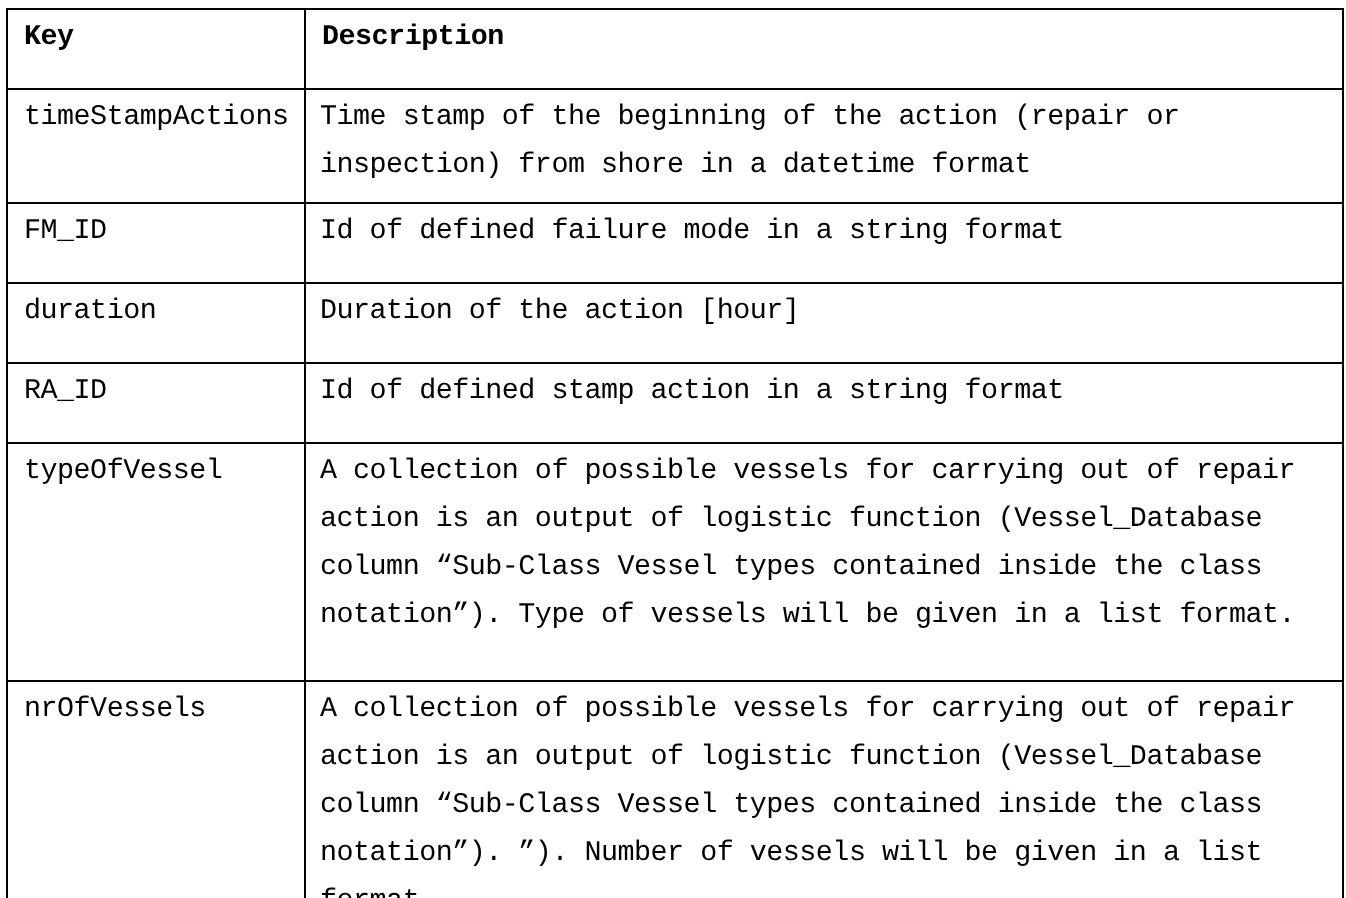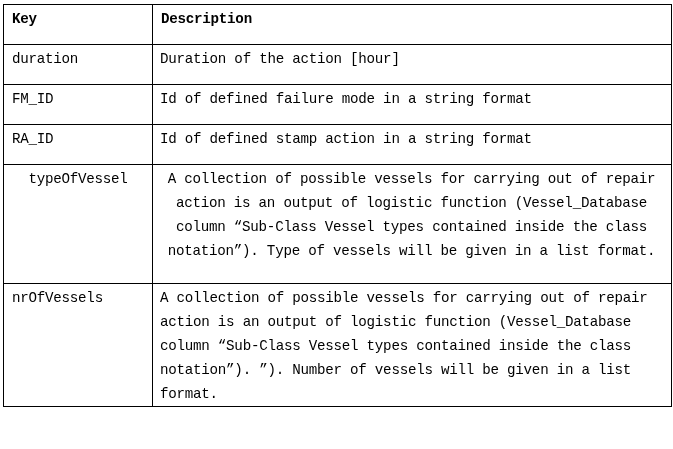--- a/index.html
+++ b/index.html
@@ -37,45 +37,49 @@
     }
     .doc-table th {
       font-weight: bold;
       height: 37px;
     }
     .doc-table td.desc {
       padding-left: 7px;
     }
     .row-h2 td { height: 54px; }
     .row-h1 td { height: 37px; }
-    .row-h4 td { height: 116px; text-align: center; }
+    .row-h4 td { height: 116px; }
     .row-last td { height: 110px; }
   </style>
 </head>
 <body>
 
 <table class="doc-table">
   <colgroup>
     <col class="key-col">
     <col class="desc-col">
   </colgroup>
   <thead>
     <tr>
       <th>Key</th>
       <th>Description</th>
     </tr>
   </thead>
   <tbody>
-    <tr class="row-h1">
-      <td>duration</td>
-      <td class="desc">Duration of the action [hour]</td>
+    <tr class="row-h2">
+      <td>timeStampActions</td>
+      <td class="desc">Time stamp of the beginning of the action (repair or inspection) from shore in a datetime format</td>
     </tr>
     <tr class="row-h1">
       <td>FM_ID</td>
       <td class="desc">Id of defined failure mode in a string format</td>
+    </tr>
+    <tr class="row-h1">
+      <td>duration</td>
+      <td class="desc">Duration of the action [hour]</td>
     </tr>
     <tr class="row-h1">
       <td>RA_ID</td>
       <td class="desc">Id of defined stamp action in a string format</td>
     </tr>
     <tr class="row-h4">
       <td>typeOfVessel</td>
       <td class="desc">A collection of possible vessels for carrying out of repair action is an output of logistic function (Vessel_Database column “Sub-Class Vessel types contained inside the class notation”). Type of vessels will be given in a list format.</td>
     </tr>
     <tr class="row-last">

